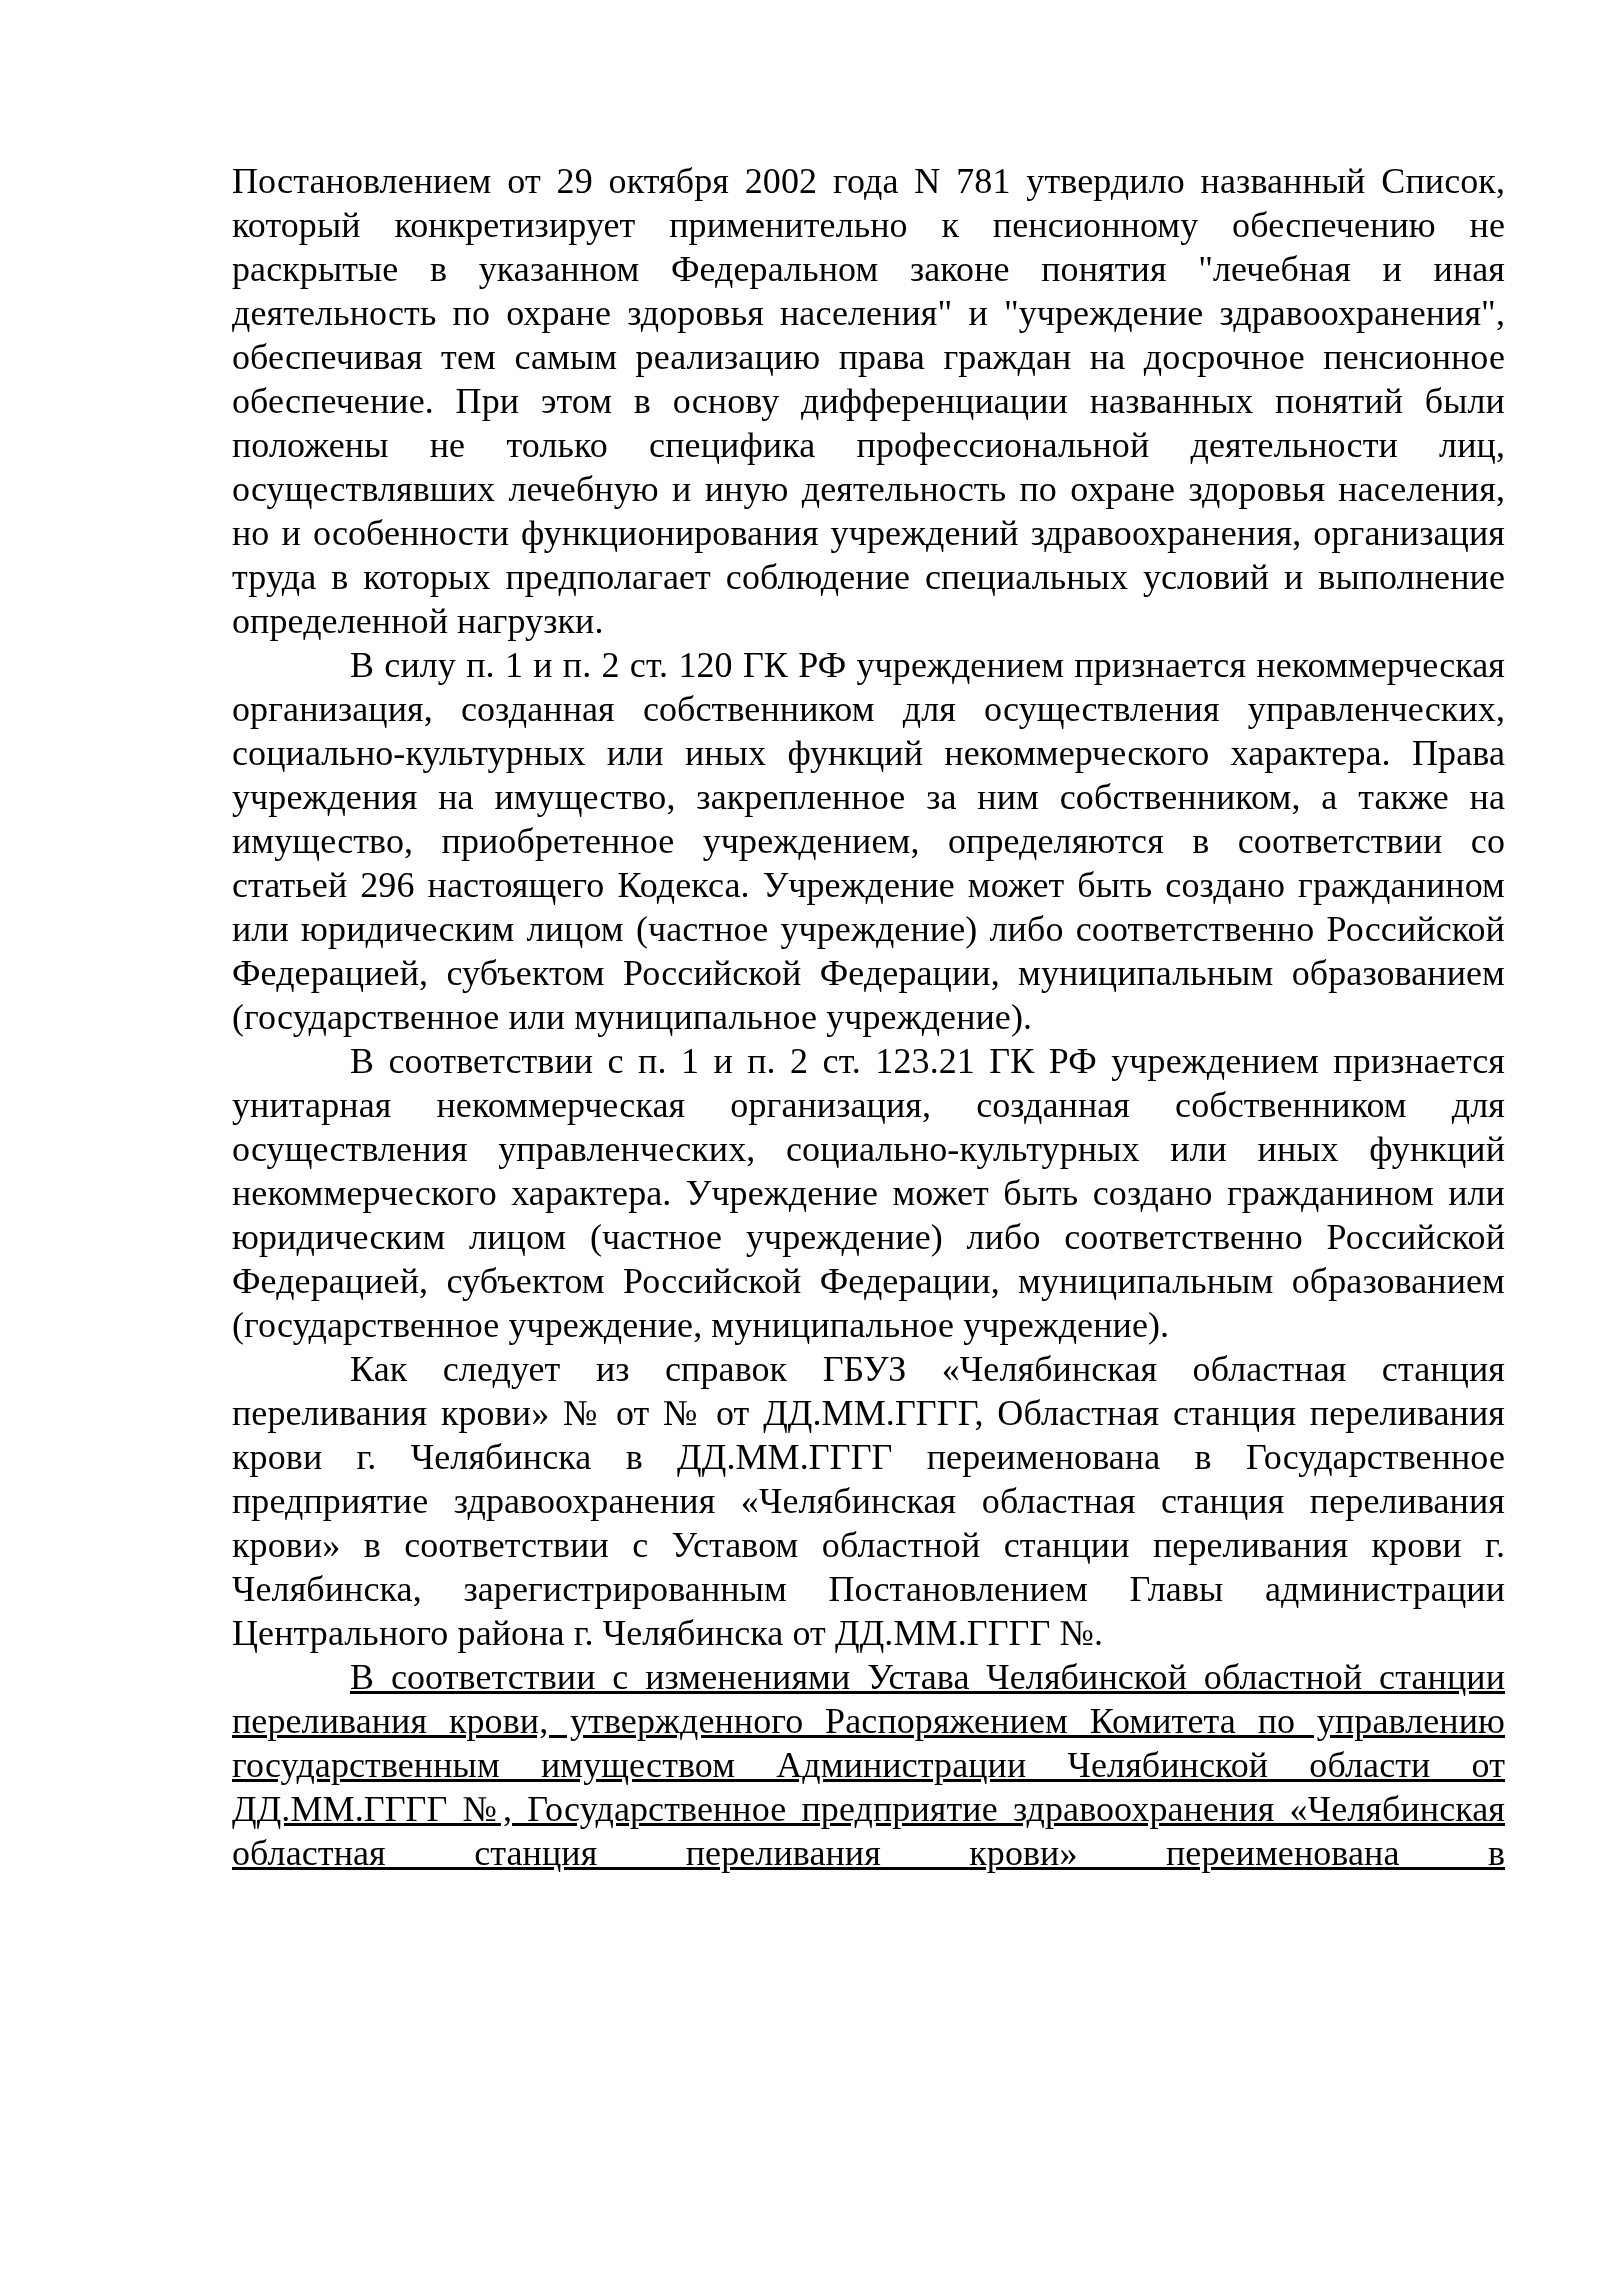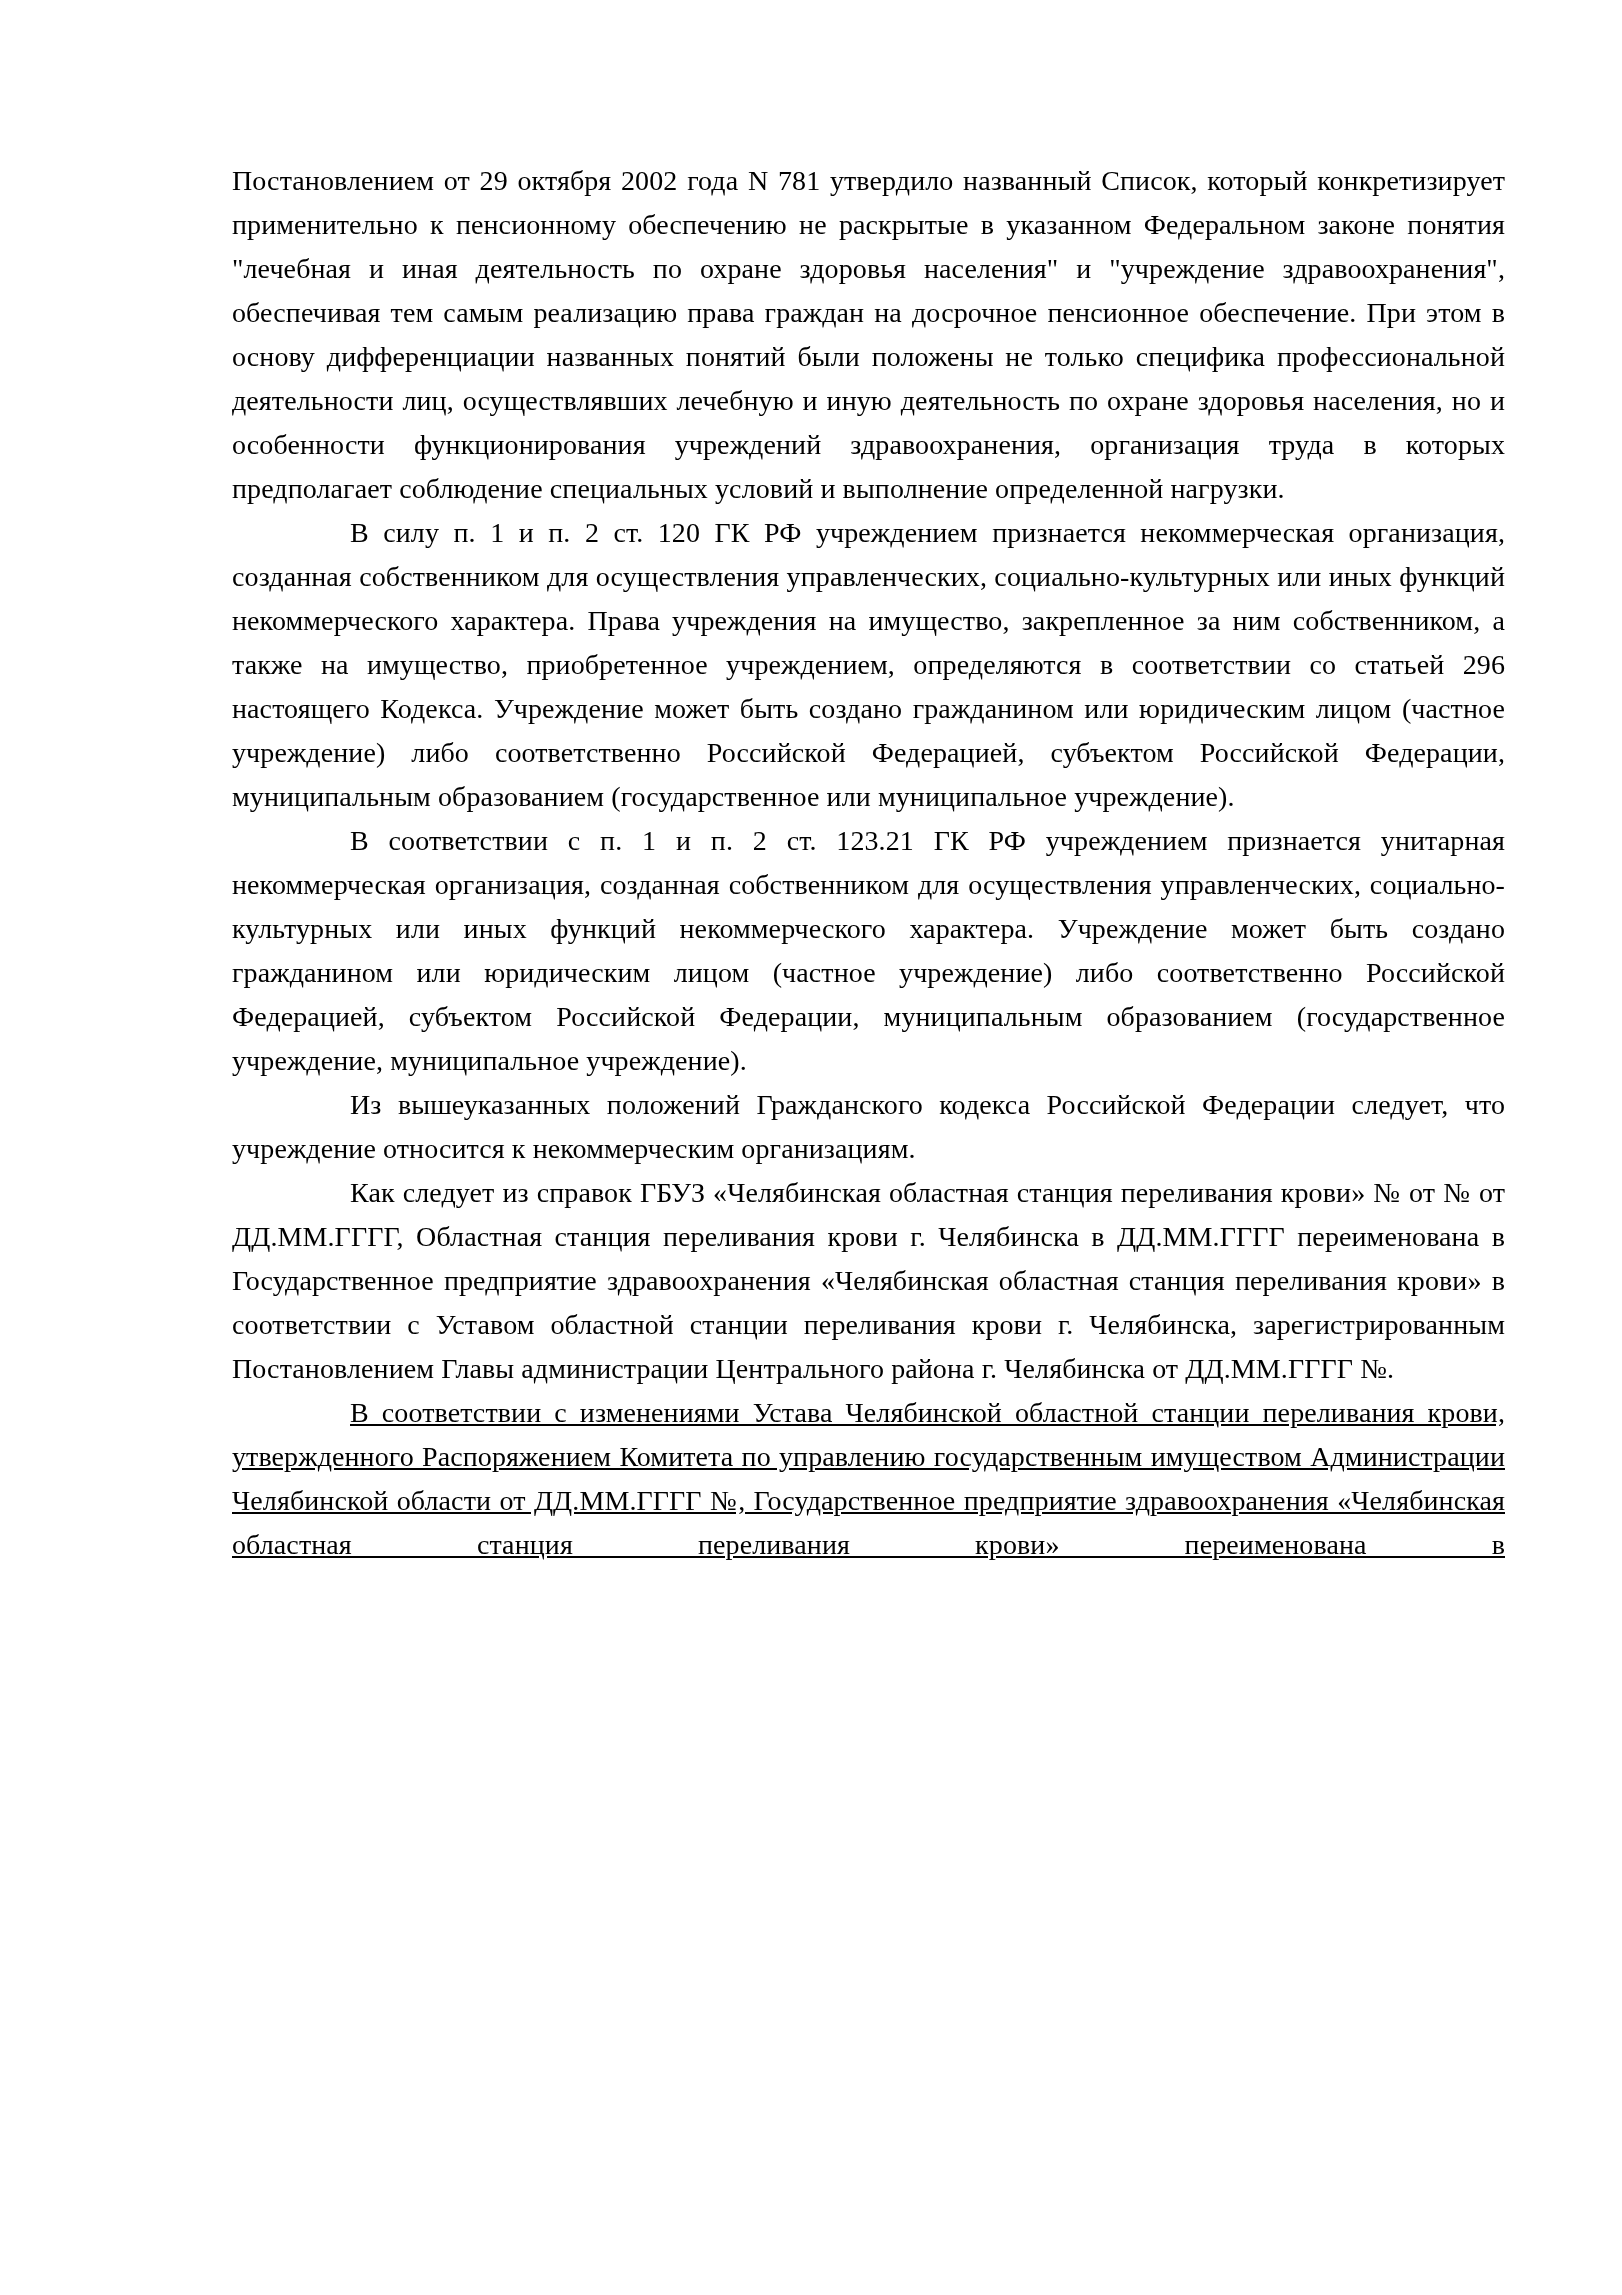--- a/index.html
+++ b/index.html
@@ -13,21 +13,21 @@
     height: 2295px;
     background: #ffffff;
     overflow: hidden;
   }
   .text-block {
     position: absolute;
     left: 232px;
     top: 159px;
     width: 1273px;
     font-family: "Liberation Serif", "DejaVu Serif", serif;
-    font-size: 28px;
+    font-size: 36px;
     line-height: 44px;
     color: #000000;
     text-align: justify;
     letter-spacing: 0.1px;
   }
   .para {
     margin: 0;
     padding: 0;
   }
   .para.indent {
@@ -39,18 +39,17 @@
   }
 </style>
 </head>
 <body>
 
 <div class="page">
   <div class="text-block">
     <p class="para">Постановлением от 29 октября 2002 года N 781 утвердило названный Список, который конкретизирует применительно к пенсионному обеспечению не раскрытые в указанном Федеральном законе понятия "лечебная и иная деятельность по охране здоровья населения" и "учреждение здравоохранения", обеспечивая тем самым реализацию права граждан на досрочное пенсионное обеспечение. При этом в основу дифференциации названных понятий были положены не только специфика профессиональной деятельности лиц, осуществлявших лечебную и иную деятельность по охране здоровья населения, но и особенности функционирования учреждений здравоохранения, организация труда в которых предполагает соблюдение специальных условий и выполнение определенной нагрузки.</p>
     <p class="para indent">В силу п. 1 и п. 2 ст. 120 ГК РФ учреждением признается некоммерческая организация, созданная собственником для осуществления управленческих, социально-культурных или иных функций некоммерческого характера. Права учреждения на имущество, закрепленное за ним собственником, а также на имущество, приобретенное учреждением, определяются в соответствии со статьей 296 настоящего Кодекса. Учреждение может быть создано гражданином или юридическим лицом (частное учреждение) либо соответственно Российской Федерацией, субъектом Российской Федерации, муниципальным образованием (государственное или муниципальное учреждение).</p>
     <p class="para indent">В соответствии с п. 1 и п. 2 ст. 123.21 ГК РФ учреждением признается унитарная некоммерческая организация, созданная собственником для осуществления управленческих, социально-культурных или иных функций некоммерческого характера. Учреждение может быть создано гражданином или юридическим лицом (частное учреждение) либо соответственно Российской Федерацией, субъектом Российской Федерации, муниципальным образованием (государственное учреждение, муниципальное учреждение).</p>
-    <p class="para indent">Из вышеуказанных положений Гражданского кодекса Российской Федерации следует, что учреждение относится к некоммерческим организациям.</p>
     <p class="para indent">Как следует из справок ГБУЗ «Челябинская областная станция переливания крови» № от № от ДД.ММ.ГГГГ, Областная станция переливания крови г. Челябинска в ДД.ММ.ГГГГ переименована в Государственное предприятие здравоохранения «Челябинская областная станция переливания крови» в соответствии с Уставом областной станции переливания крови г. Челябинска, зарегистрированным Постановлением Главы администрации Центрального района г. Челябинска от ДД.ММ.ГГГГ №.</p>
     <p class="para indent justify-last">В соответствии с изменениями Устава Челябинской областной станции переливания крови, утвержденного Распоряжением Комитета по управлению государственным имуществом Администрации Челябинской области от ДД.ММ.ГГГГ №, Государственное предприятие здравоохранения «Челябинская областная станция переливания крови» переименована в</p>
   </div>
 </div>
 
 
 </body></html>

